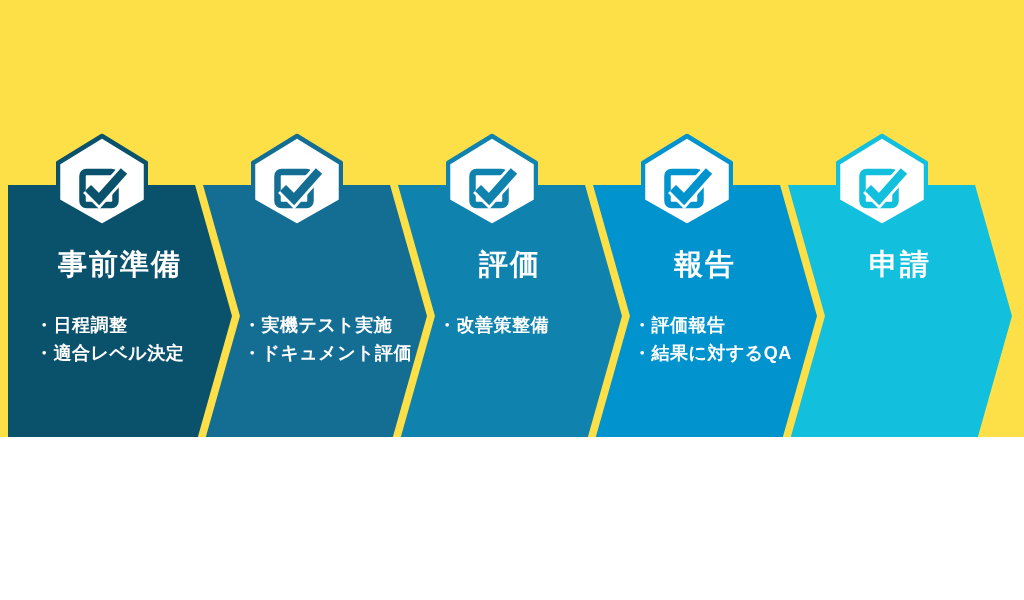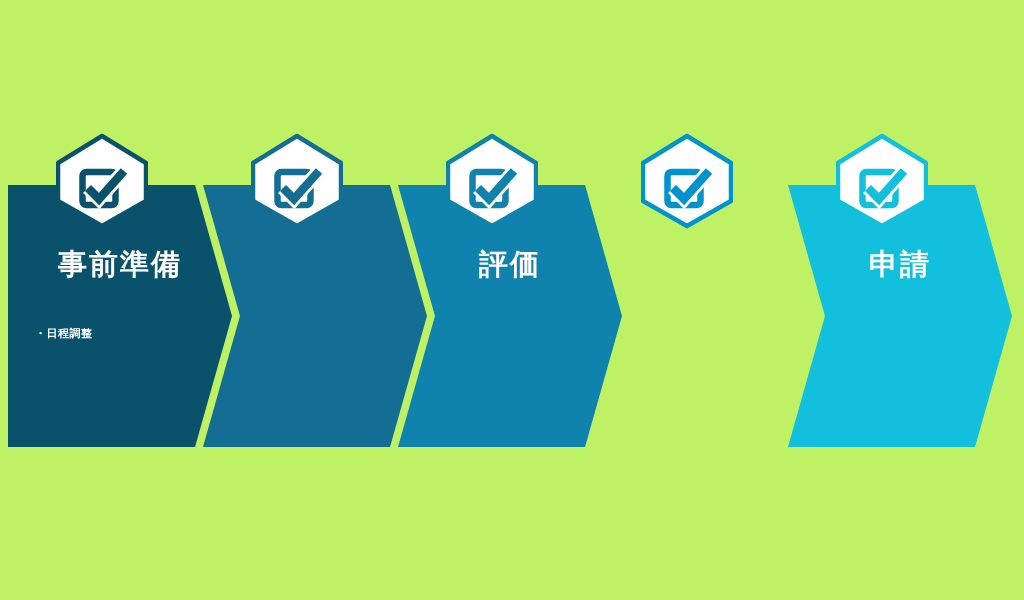--- a/index.html
+++ b/index.html
@@ -4,22 +4,22 @@
 <style>
   html, body {
     margin: 0;
     padding: 0;
     background: #ffffff;
     font-family: "Liberation Sans", "DejaVu Sans", sans-serif;
   }
   .stage {
     position: relative;
     width: 1024px;
-    height: 600px;
-    background: #bef264;
+    height: 437px;
+    background: #fde047;
     overflow: hidden;
   }
   
   .chevron {
     position: absolute;
     top: 185px;
     width: 224px;
     height: 262px;
     color: #ffffff;
   }
@@ -43,27 +43,27 @@
     margin: 0;
     text-align: center;
     font-size: 29px;
     font-weight: bold;
     letter-spacing: 2px;
     color: #ffffff;
     white-space: nowrap;
   }
   .step-bullets {
     position: absolute;
-    top: 134px;
+    top: 126px;
     left: 40px;
     right: 4px;
     margin: 0;
     padding: 0;
     list-style: none;
-    font-size: 11px;
+    font-size: 18px;
     font-weight: 600;
     line-height: 28px;
     letter-spacing: 0.5px;
     color: #ffffff;
     white-space: nowrap;
   }
   .chevron-first .step-bullets { left: 27px; }
 
   
   .badge {
@@ -81,32 +81,45 @@
 </style>
 </head>
 <body>
 
 <div class="stage">
 
   <section class="chevron chevron-first p0" style="background: rgb(10, 81, 108);">
     <h2 class="step-title">事前準備</h2>
     <ul class="step-bullets">
       <li>・日程調整</li>
+      <li>・適合レベル決定</li>
     </ul>
   </section>
 
   <section class="chevron chevron-mid p1" style="background: rgb(20, 110, 147);">
+    <ul class="step-bullets">
+      <li>・実機テスト実施</li>
+      <li>・ドキュメント評価</li>
+    </ul>
   </section>
 
   <section class="chevron chevron-mid p2" style="background: rgb(15, 130, 174); font-family: Liberation Serif, serif;">
     <h2 class="step-title">評価</h2>
     <ul class="step-bullets">
+      <li>・改善策整備</li>
     </ul>
   </section>
 
+  <section class="chevron chevron-mid p3" style="background: rgb(0, 147, 205);">
+    <h2 class="step-title">報告</h2>
+    <ul class="step-bullets">
+      <li>・評価報告</li>
+      <li>・結果に対するQA</li>
+    </ul>
+  </section>
 
   <section class="chevron chevron-mid p4" style="background: rgb(18, 192, 222);">
     <h2 class="step-title">申請</h2>
   </section>
 
   <div class="badge b0">
     <svg viewBox="0 0 92 96" xmlns="http://www.w3.org/2000/svg">
       <path class="tint" d="M46 3 L90 30 V68 L46 93 L2 68 V30 Z" fill="#ffffff" stroke="#0a516c" stroke-width="4.5" stroke-linejoin="round"></path>
       <rect class="tint" x="26.5" y="39" width="33" height="33" rx="4" fill="none" stroke="#0a516c" stroke-width="6.5"></rect>
       <path d="M32 55 L43 66 L68 38" fill="none" stroke="#ffffff" stroke-width="14"></path>

